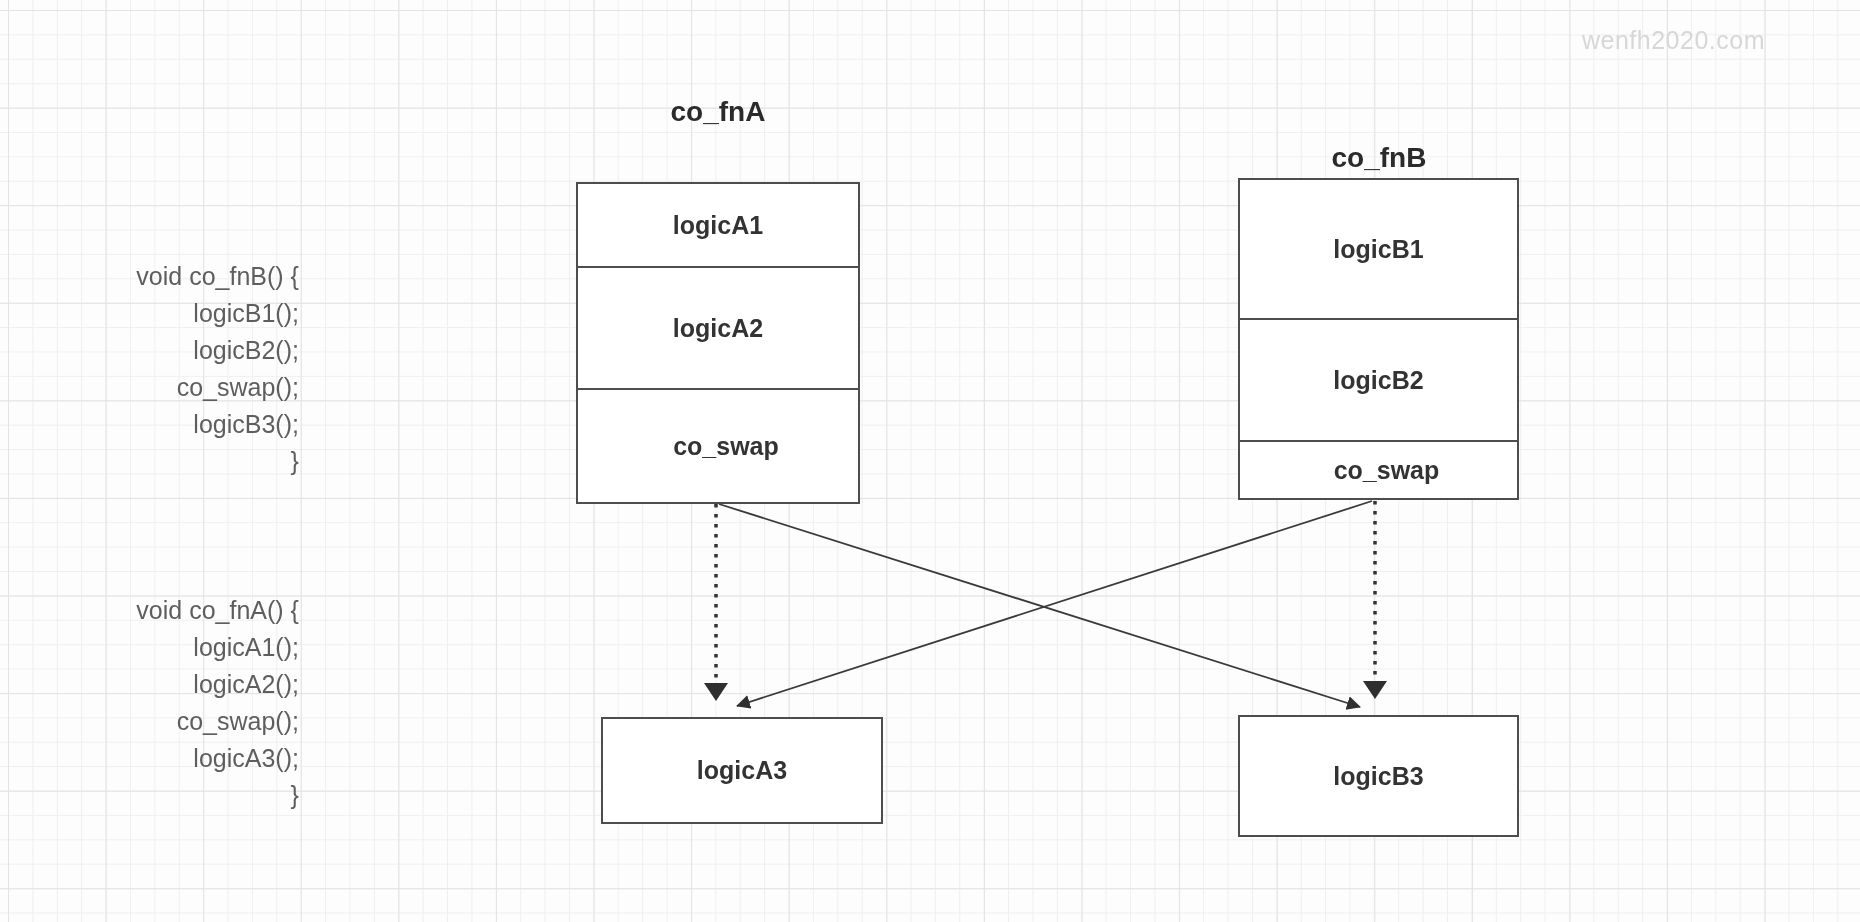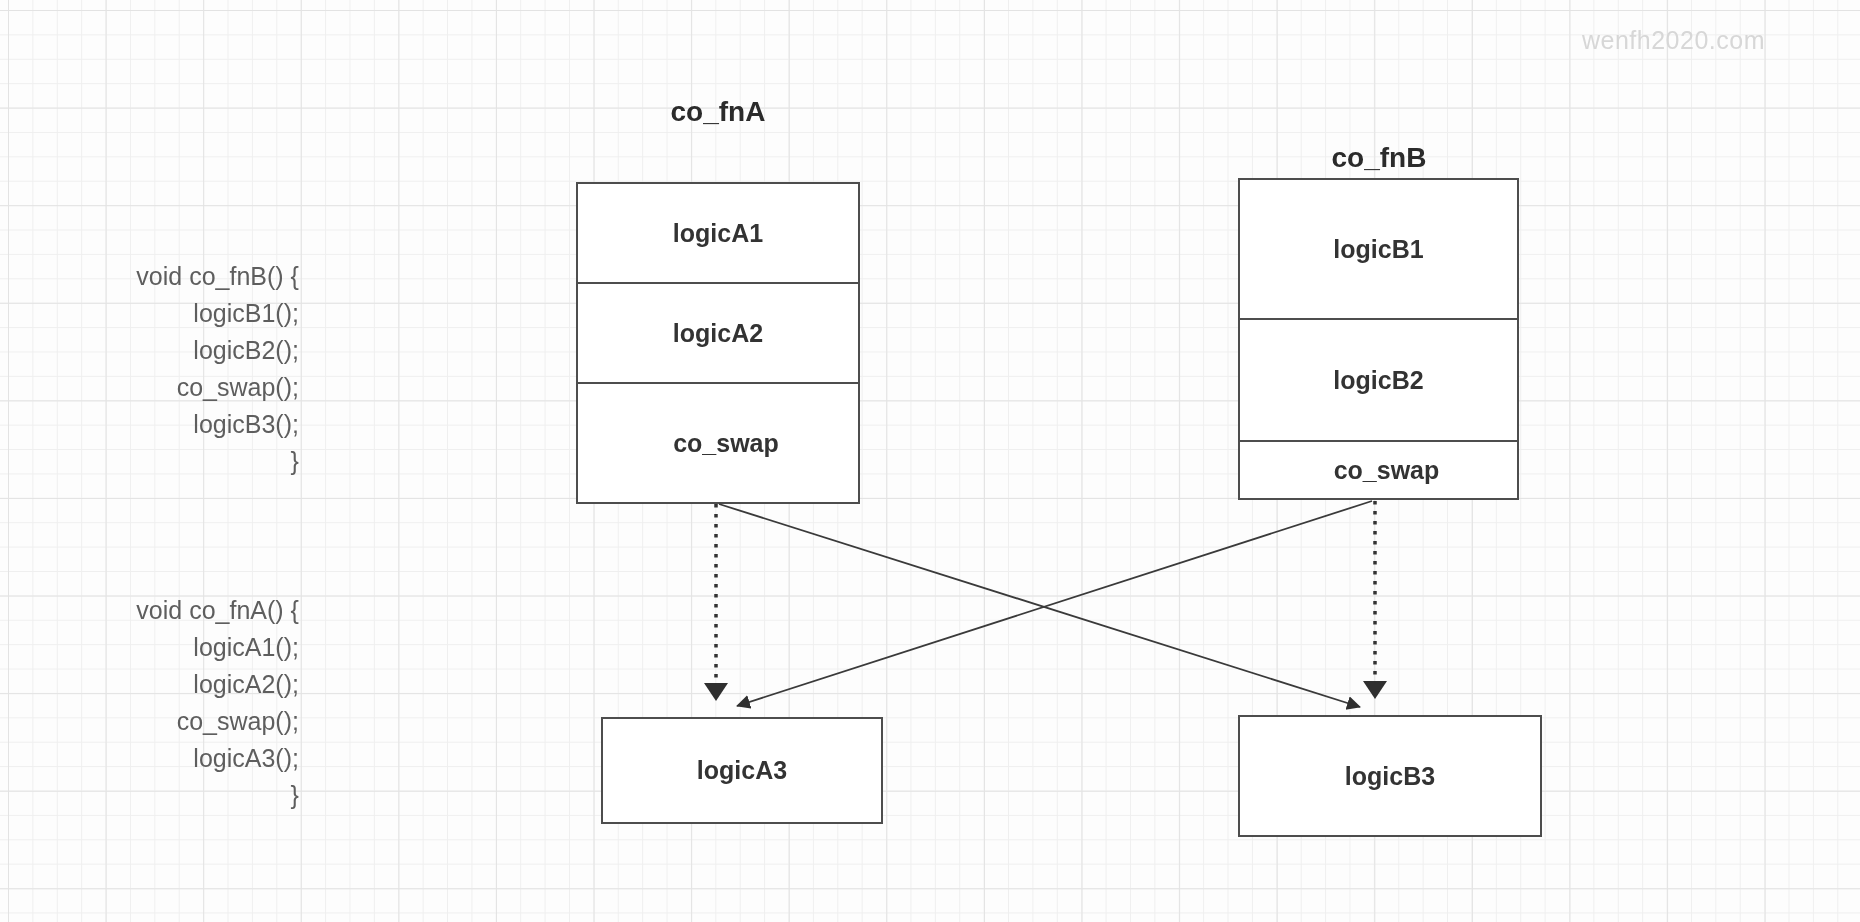--- a/index.html
+++ b/index.html
@@ -105,33 +105,33 @@
       logicA1();
       logicA2();
       co_swap();
       logicA3();
 }</div>
     
   </div>
 
   <div class="col-title" style="left:576px; top:96px;">co_fnA</div>
   <div class="stack" style="left:576px; top:182px; width:284px; height:322px;">
-    <div class="stack-row" style="height:100px;">logicA1</div>
-    <div class="stack-row" style="height:100px;">logicA2</div>
+    <div class="stack-row" style="height:84px;">logicA1</div>
+    <div class="stack-row" style="height:122px;">logicA2</div>
     <div class="stack-row" style="flex:1;">co_swap</div>
   </div>
   <div class="tail-box" style="left:601px; top:717px; width:282px; height:107px;">logicA3</div>
 
   <div class="col-title" style="left:1237px; top:110px;margin-top:32px;">co_fnB</div>
   <div class="stack" style="left:1238px; top:178px; width:281px; height:322px;">
     <div class="stack-row" style="height:140px;">logicB1</div>
     <div class="stack-row" style="height:122px;">logicB2</div>
     <div class="stack-row" style="flex:1;">co_swap</div>
   </div>
-  <div class="tail-box" style="left:1238px; top:715px; width:304px; height:122px;">logicB3</div>
+  <div class="tail-box" style="left:1238px; top:715px; width:281px; height:122px;">logicB3</div>
 
   <svg id="arrow-layer" viewBox="0 0 1860 922" xmlns="http://www.w3.org/2000/svg">
     <defs>
       <marker id="head-lg" markerUnits="userSpaceOnUse" markerWidth="20" markerHeight="26" refX="17" refY="12" orient="auto">
         <path d="M0,0 L18,12 L0,24 Z" fill="#2f2f2f"></path>
       </marker>
       <marker id="head-sm" markerUnits="userSpaceOnUse" markerWidth="18" markerHeight="16" refX="13" refY="7" orient="auto">
         <path d="M0,0 L14,7 L0,14 Z" fill="#2f2f2f"></path>
       </marker>
     </defs>

